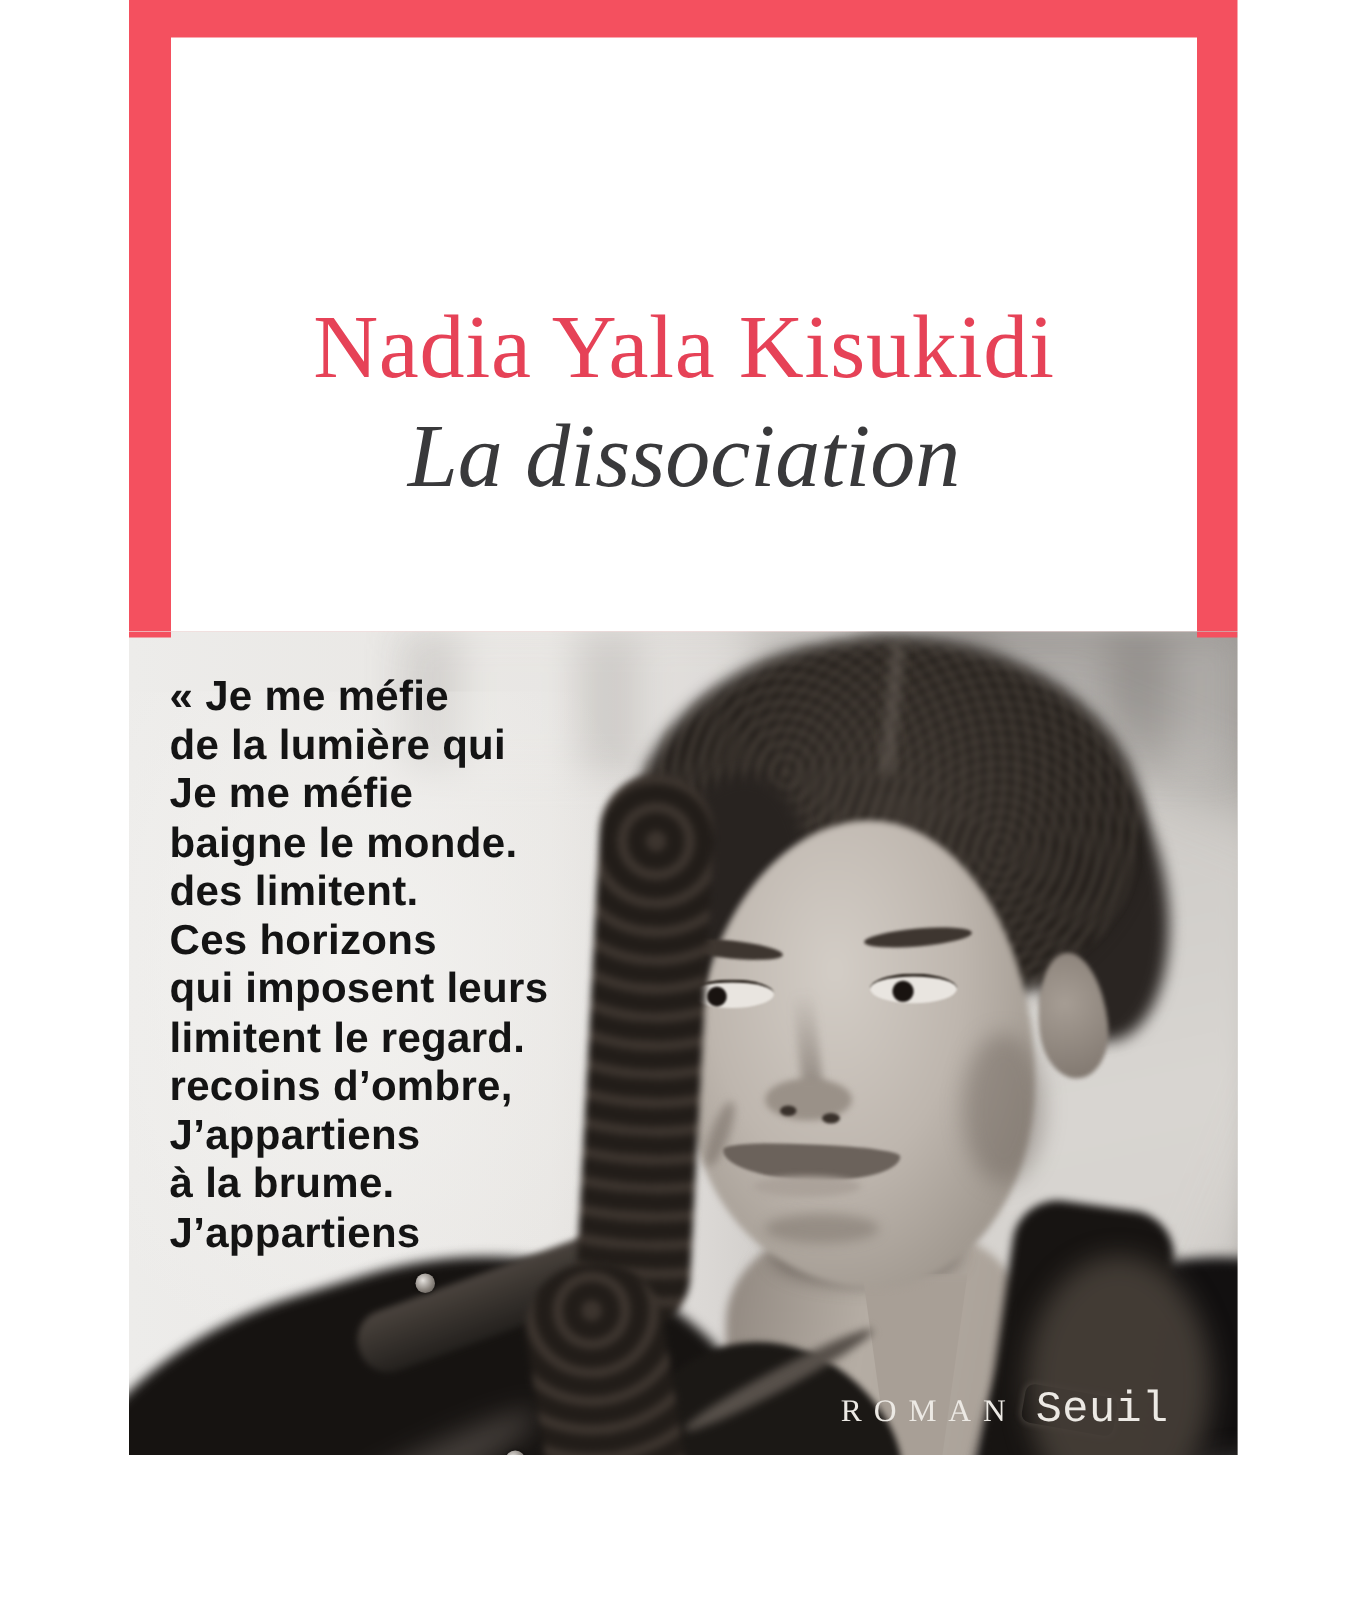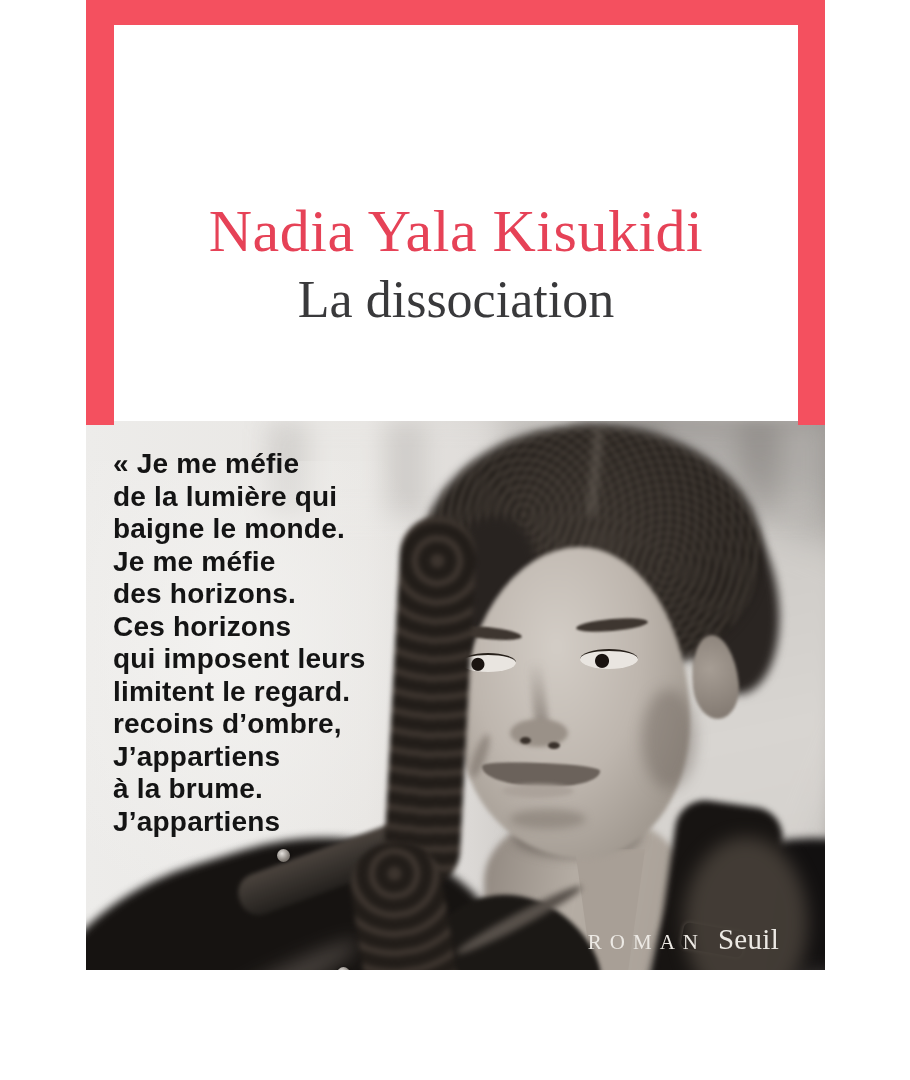--- a/index.html
+++ b/index.html
@@ -2,21 +2,21 @@
 <html style="--frame-red: #f4505f; --author-red: #e64257; --title-gray: #39393b; --quote-black: #141414; --imprint-white: #ece9e4;"><head>
 <meta charset="utf-8">
 <style>
   html,body{margin:0;padding:0;background:#ffffff;}
   .cover{position:relative;width:910px;height:1080px;background:#fff;overflow:hidden;
          font-family:"Liberation Serif",serif;}
   
   .frame{position:absolute;left:86px;top:0;width:739px;height:421px;background:var(--frame-red,#f4505f);}
   .panel{position:absolute;left:28px;top:25px;right:27px;bottom:0;background:#fff;text-align:center;}
   .author{margin-top:176px;font-size:60px;line-height:1;color:var(--author-red,#e64257);letter-spacing:.5px;}
-  .title{margin-top:13px;font-size:52px;line-height:1;color:var(--title-gray,#39393b);}
+  .title{margin-top:13px;font-size:60px;line-height:1;color:var(--title-gray,#39393b);font-style:italic;}
   
   .photo{position:absolute;left:86px;top:421px;width:739px;height:549px;overflow:hidden;background:#e7e5e2;}
   .photo .layer{position:absolute;}
   .ph-bg{inset:0;background:linear-gradient(to right,#edecea 0%,#e8e6e3 38%,#dbd8d5 52%,#c2bfbb 66%,#a5a19d 78%,#b4b1ad 92%,#9d9995 100%);}
   .ph-bg-right{left:490px;right:0;top:0;bottom:0;background:linear-gradient(168deg,#918d8a 0%,#a3a09c 28%,#c7c4c0 58%,#b0aca8 100%);filter:blur(6px);}
   .ph-bg-diag{left:520px;top:90px;width:260px;height:420px;background:#dedbd7;opacity:.75;transform:rotate(22deg);filter:blur(24px);}
   .ph-top-band{left:180px;right:0;top:0;height:95px;background:repeating-linear-gradient(90deg,rgba(150,146,142,.35) 0 42px,rgba(235,233,230,.35) 42px 118px);filter:blur(12px);opacity:.7;}
   .ph-left-glow{left:0;top:40px;width:360px;height:460px;background:radial-gradient(ellipse at 40% 40%,rgba(243,242,240,.95) 0%,rgba(243,242,240,0) 70%);}
   
   .hair-back{left:592px;top:84px;width:100px;height:190px;border-radius:50%;background:#2a2522;transform:rotate(-8deg);filter:blur(5px);}
@@ -71,21 +71,21 @@
   .snap1{left:191px;top:428px;}.snap2{left:251px;top:546px;}.snap3{left:648px;top:636px;}
   .red-sliver{top:0;height:4px;background:var(--frame-red,#f4505f);}
   .red-sliver.l{left:0;width:28px;}.red-sliver.r{right:0;width:27px;}
   
   .quote{position:absolute;left:27px;top:27px;font-family:"Liberation Sans",sans-serif;font-weight:700;
          font-size:28px;line-height:32.5px;color:var(--quote-black,#141414);letter-spacing:.2px;white-space:nowrap;}
   
   .imprint{position:absolute;right:46px;bottom:14px;display:flex;align-items:baseline;gap:12px;
            color:var(--imprint-white,#ece9e4);font-family:"Liberation Serif",serif;}
   .genre{font-size:21px;letter-spacing:.38em;}
-  .publisher{font-size:29px;letter-spacing:.01em;}
+  .publisher{font-size:29px;letter-spacing:.01em;font-family:Liberation Mono, monospace;}
 </style>
 </head>
 <body>
 
 <div class="cover">
 
   <div class="frame">
     <div class="panel">
       <div class="author">Nadia Yala Kisukidi</div>
       <div class="title">La dissociation</div>
@@ -138,23 +138,23 @@
     <div class="layer braid braid-lower"></div>
     <div class="layer snap snap1"></div>
     <div class="layer snap snap2"></div>
     <div class="layer snap snap3"></div>
     <div class="layer red-sliver l"></div>
     <div class="layer red-sliver r"></div>
 
     <div class="quote">
       <div>« Je me méfie</div>
       <div>de la lumière qui</div>
+      <div>Je me méfie</div>
       <div>baigne le monde.</div>
-      <div>Je me méfie</div>
-      <div>des horizons.</div>
+      <div>des limitent.</div>
       <div>Ces horizons</div>
       <div>qui imposent leurs</div>
       <div>limitent le regard.</div>
       <div>recoins d’ombre,</div>
       <div>J’appartiens</div>
       <div>à la brume.</div>
       <div>J’appartiens</div>
     </div>
 
     <div class="imprint">

